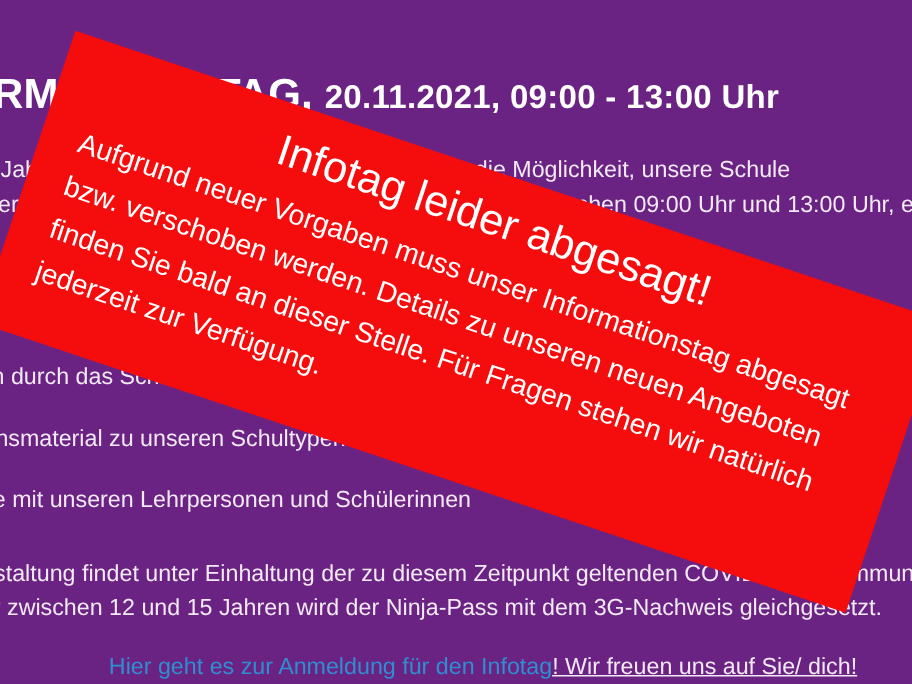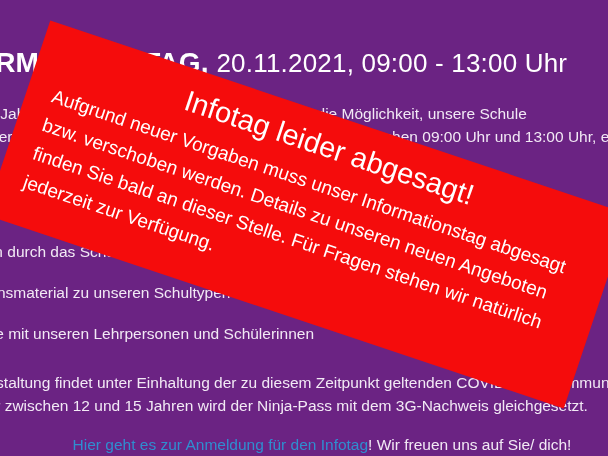--- a/index.html
+++ b/index.html
@@ -39,22 +39,22 @@
     white-space: nowrap;
     font-size: 28px;
     line-height: 32px;
     letter-spacing: 0.1px;
   }
   .page-title .t-main {
     font-weight: bold;
     font-size: 28px;
   }
   .page-title .t-sub {
-    font-weight: normal;
-    font-size: 26px;
+    font-weight: bold;
+    font-size: 22px;
     letter-spacing: 0.2px;
   }
 
   .para {
     position: absolute;
     left: 0;
     white-space: nowrap;
     font-size: 15.5px;
     line-height: 23px;
     color: #f2e9f5;
@@ -101,21 +101,21 @@
     color: #f2e9f5;
     text-align: center;
     width: 760px;
   }
   .signup-link {
     color: #2f8ed0;
     text-decoration: none;
     cursor: pointer;
     margin-left: 28px;
   }
-  .signup-tail { color: #f2e9f5; }
+  .signup-tail { color: #f2e9f5; text-decoration: underline; }
 
   
   .banner {
     position: absolute;
     left: 2px;
     top: 112px;
     width: 610px;
     height: 205px;
     background: #f50c0c;
     transform: rotate(18.5deg);

